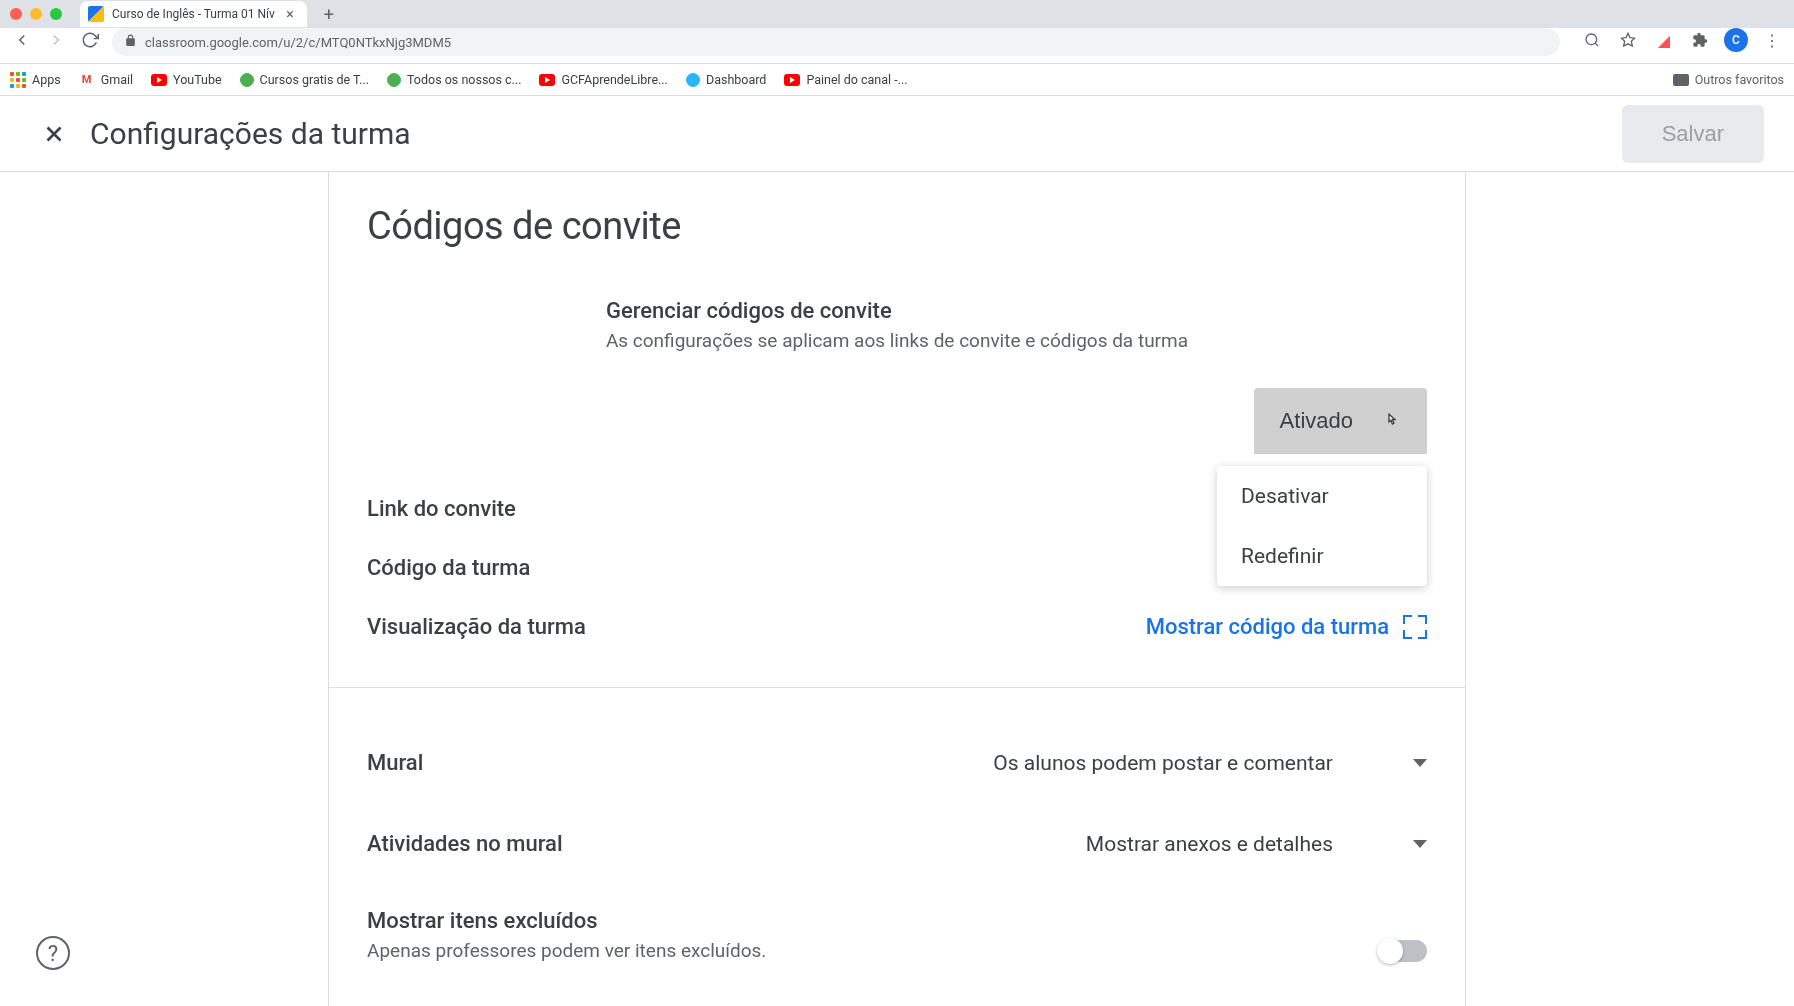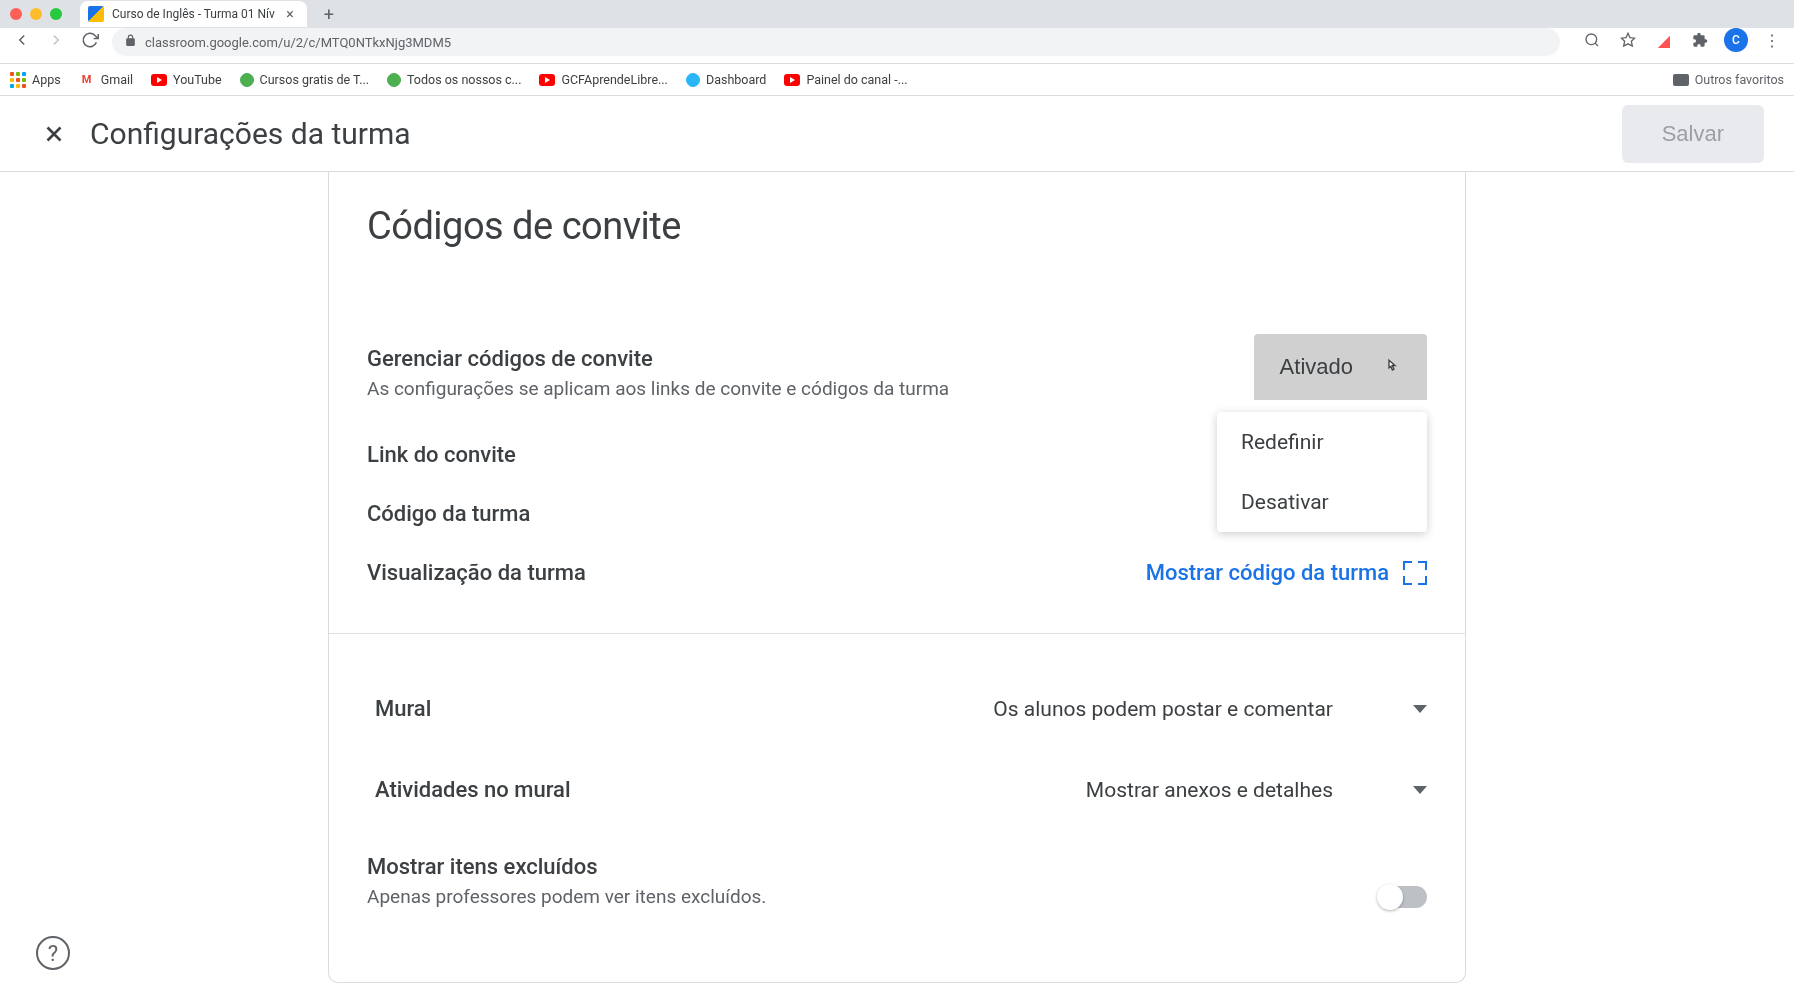--- a/index.html
+++ b/index.html
@@ -260,21 +260,20 @@
   .fullscreen-icon span:nth-child(3){ bottom:0; left:0; border-right:none; border-top:none;}
   .fullscreen-icon span:nth-child(4){ bottom:0; right:0; border-left:none; border-top:none;}
   .divider {
     border-top: 1px solid #e0e0e0;
     margin: 24px -38px 34px -38px;
   }
   .select-row {
     display: flex;
     align-items: center;
     padding: 28px 0;
-    margin-left: 8px;
   }
   .select-value {
     margin-left: auto;
     display: flex;
     align-items: center;
     gap: 80px;
     font-size: 21px;
     color: #3c4043;
   }
   .caret-down {
@@ -450,35 +449,35 @@
   </div>
   <h1 class="page-title">Configurações da turma</h1>
   <button class="save-btn">Salvar</button>
 </div>
 
 <div class="content-area">
   <div style="display:flex;flex-direction:column;align-items:center;">
   <div class="card">
     <h2 class="section-title">Códigos de convite</h2>
 
-    <div class="row" style="align-items:flex-end;">
+    <div class="row" style="align-items:center;flex-direction:column;">
       <div class="row-left">
         <div class="row-label">Gerenciar códigos de convite</div>
         <div class="row-sub">As configurações se aplicam aos links de convite e códigos da turma</div>
       </div>
       <div class="row-right" style="position:relative;margin-top:36px;">
         <button class="dropdown-btn">
           <span>Ativado</span>
           <svg class="pointer-cursor" viewBox="0 0 24 24" fill="none" stroke="#3c4043" stroke-width="1.8">
                 <path d="M8 3v10l2.5-2 2 5 2-1-2-5H16z" fill="#fff"></path>
               </svg>
         </button>
         <div class="dropdown-menu">
+          <div class="dropdown-item">Desativar</div>
           <div class="dropdown-item">Redefinir</div>
-          <div class="dropdown-item">Desativar</div>
         </div>
       </div>
     </div>
 
     <div class="row" style="align-items:center;padding-top:28px;">
       <div class="row-label">Link do convite</div>
     </div>
 
     <div class="row" style="padding-top:20px;">
       <div class="row-label">Código da turma</div>

